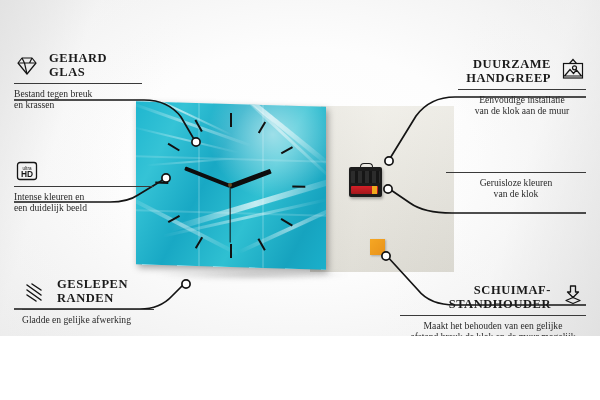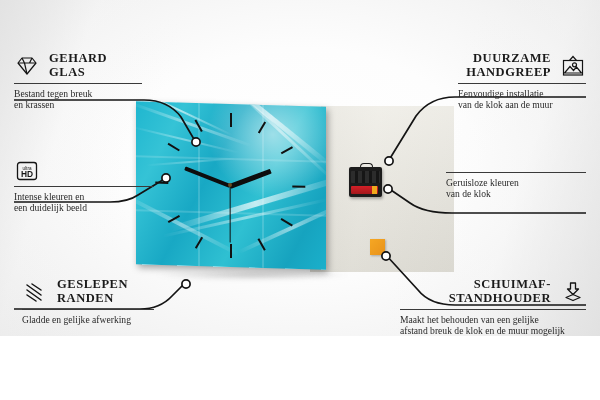--- a/index.html
+++ b/index.html
@@ -24,25 +24,25 @@
   
   #leaders{position:absolute;left:0;top:0;width:600px;height:400px;pointer-events:none;}
 
   
   .feat{position:absolute;}
   .feat .head{display:flex;align-items:center;gap:9px;}
   .feat.right .head{flex-direction:row;justify-content:flex-end;}
   .titles{font-family:"Liberation Serif", serif;font-weight:bold;
     font-size:12.5px;line-height:13.5px;letter-spacing:.55px;color:#1a1a1a;
     text-transform:uppercase;white-space:nowrap;}
-  .feat.right .titles{text-align:right;}
+  .feat.right .titles{text-align:right;margin-top:6px;}
   .rule{height:0;border-top:1.1px solid #3a3a3a;margin:4px 0 4px 0;}
   .desc{font-family:Liberation Serif, serif;font-size:9.6px;line-height:11.4px;
     color:#2a2a2a;white-space:pre-line;}
-  .feat.right .desc{text-align:left;}
+  .feat.right .desc{text-align:center;}
 
   .ic{width:26px;height:22px;flex:0 0 auto;display:block;}
 
   
   #photo{position:absolute;left:136px;top:104px;width:218px;height:170px;}
   #beige{position:absolute;left:310px;top:106px;width:144px;height:166px;
     background:linear-gradient(100deg,#e4e2da 0%,#eceae2 40%,#e6e4dc 100%);}
   #beige:after{content:"";position:absolute;inset:0;
     background:linear-gradient(180deg,rgba(255,255,255,.25),rgba(0,0,0,.05));}
   .shadowbar{position:absolute;left:140px;top:272px;width:280px;height:14px;

